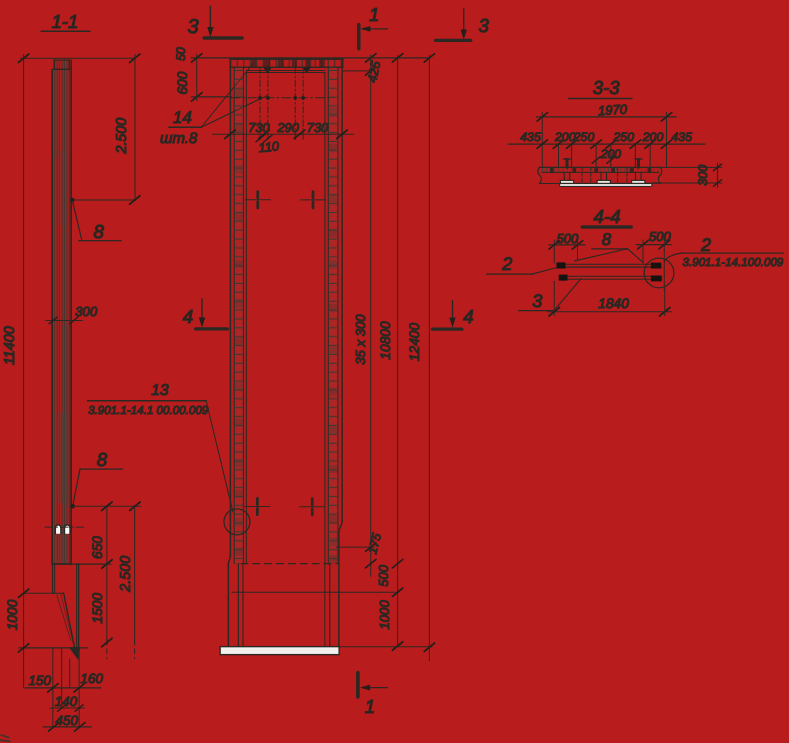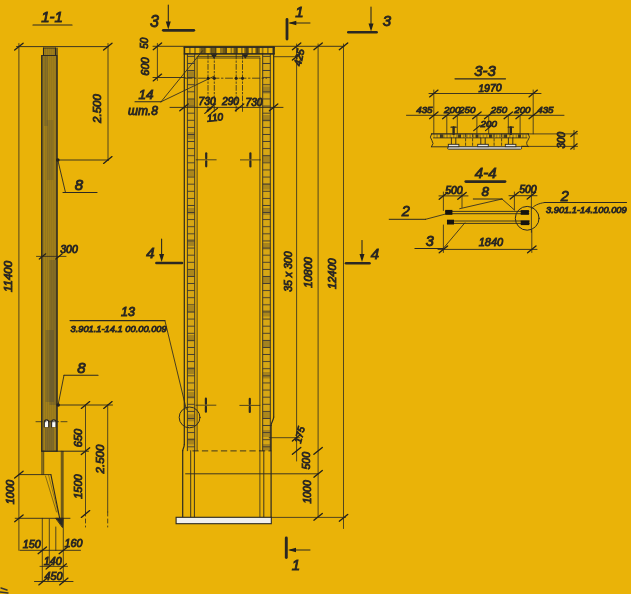--- a/index.html
+++ b/index.html
@@ -1,16 +1,16 @@
 <!DOCTYPE html>
 <html><head>
 <meta charset="utf-8">
 <style>
 html,body{margin:0;padding:0;background:#fbfbf9;}
-#page{width:631px;height:594px;position:relative;overflow:hidden;background:#eab308;}
+#page{width:631px;height:594px;position:relative;overflow:hidden;background:#b91c1c;}
 text{font-family:"Liberation Sans",sans-serif;font-style:italic;fill:#211e19;}
 svg{transform:translateZ(0);will-change:transform;}
 </style>
 </head>
 <body>
 <div id="page">
 <svg width="631" height="594" viewBox="0 0 631 594">
 <defs>
 <pattern id="pv" width="1.95" height="6" patternUnits="userSpaceOnUse">
           <path d="M0.9,0V6" stroke="#3b3831" stroke-width="0.9"></path>

